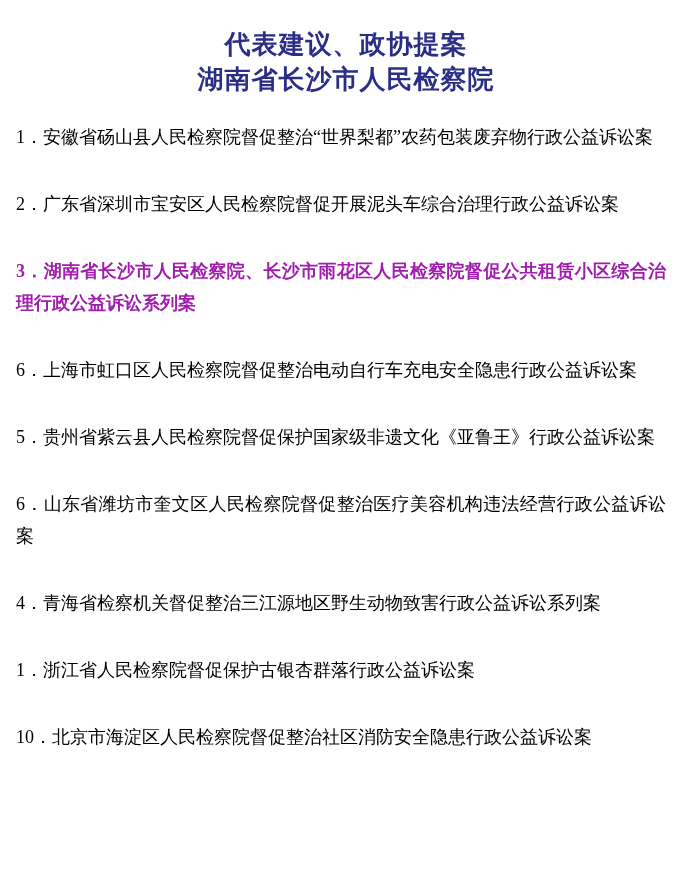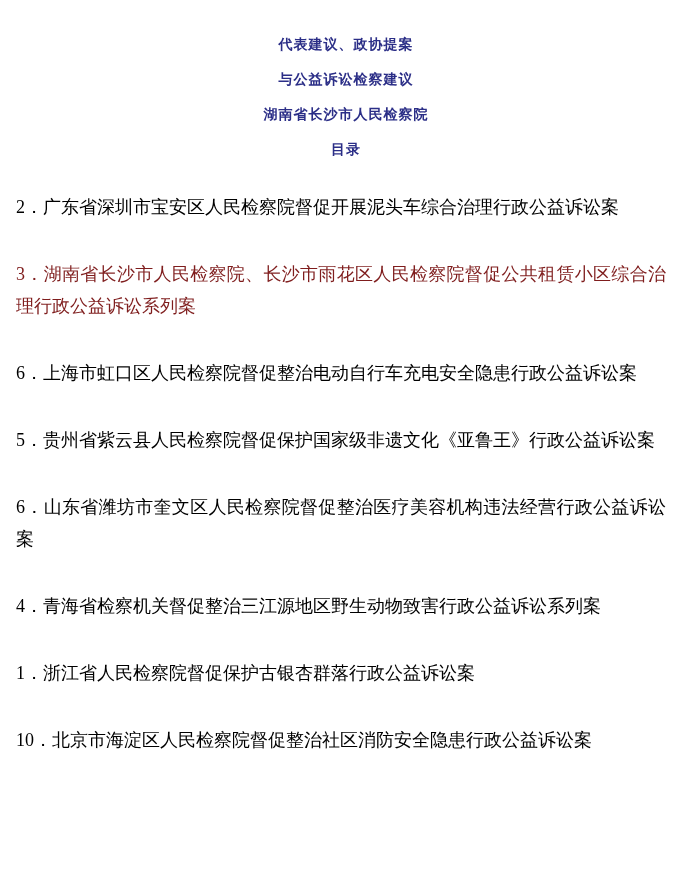--- a/index.html
+++ b/index.html
@@ -13,56 +13,55 @@
     height: 876px;
     background: #ffffff;
     overflow: hidden;
     font-family: "Liberation Serif", "DejaVu Serif", serif;
   }
   .title-block {
     padding-top: 27px;
     text-align: center;
     font-family: "Liberation Sans", "DejaVu Sans", sans-serif;
     font-weight: 700;
-    font-size: 14px;
+    font-size: 26px;
     line-height: 35px;
     color: #2B2E87;
   }
   .title-line {
     letter-spacing: 1px;
   }
   .toc {
     margin-top: 24px;
     padding: 0 26px 0 16px;
     font-size: 18px;
     line-height: 32px;
     color: #000000;
     text-align: justify;
   }
   .toc p.toc-item {
     margin: 0 0 35px 0;
   }
   .toc p.toc-item.highlight {
-    color: #7f1d1d;
-    font-weight: 400;
+    color: #a21caf;
+    font-weight: 700;
   }
 </style>
 </head>
 <body>
 
 <div class="page">
 
   <div class="title-block">
     <div class="title-line">代表建议、政协提案</div>
-    <div class="title-line">与公益诉讼检察建议</div>
     <div class="title-line">湖南省长沙市人民检察院</div>
-    <div class="title-line">目录</div>
   </div>
 
   <div class="toc">
+    <p class="toc-item">1．安徽省砀山县人民检察院督促整治“世界梨都”农药包装废弃物行政公益诉讼案</p>
     <p class="toc-item">2．广东省深圳市宝安区人民检察院督促开展泥头车综合治理行政公益诉讼案</p>
     <p class="toc-item highlight">3．湖南省长沙市人民检察院、长沙市雨花区人民检察院督促公共租赁小区综合治理行政公益诉讼系列案</p>
     <p class="toc-item">6．上海市虹口区人民检察院督促整治电动自行车充电安全隐患行政公益诉讼案</p>
     <p class="toc-item">5．贵州省紫云县人民检察院督促保护国家级非遗文化《亚鲁王》行政公益诉讼案</p>
     <p class="toc-item">6．山东省潍坊市奎文区人民检察院督促整治医疗美容机构违法经营行政公益诉讼案</p>
     <p class="toc-item">4．青海省检察机关督促整治三江源地区野生动物致害行政公益诉讼系列案</p>
     <p class="toc-item">1．浙江省人民检察院督促保护古银杏群落行政公益诉讼案</p>
     <p class="toc-item">10．北京市海淀区人民检察院督促整治社区消防安全隐患行政公益诉讼案</p>
   </div>
 

